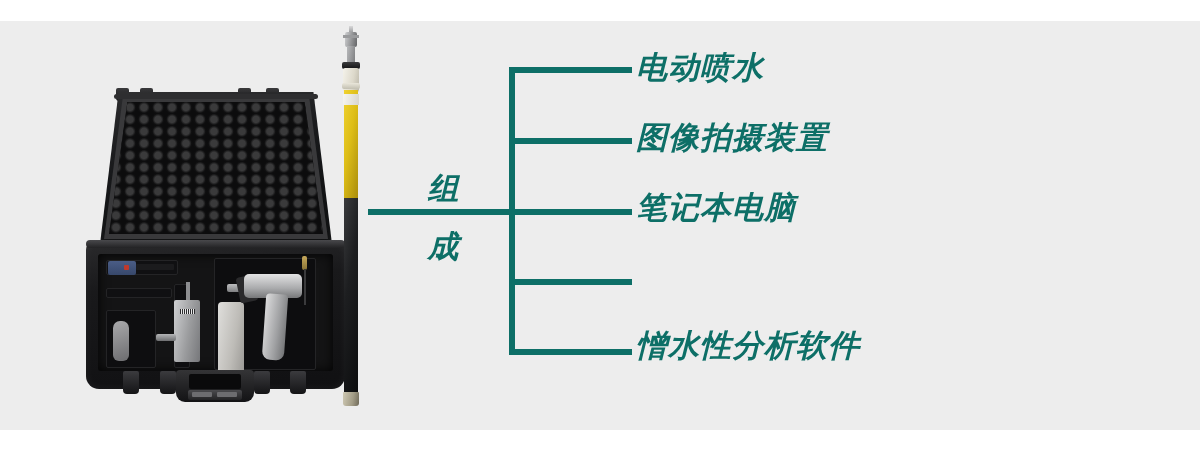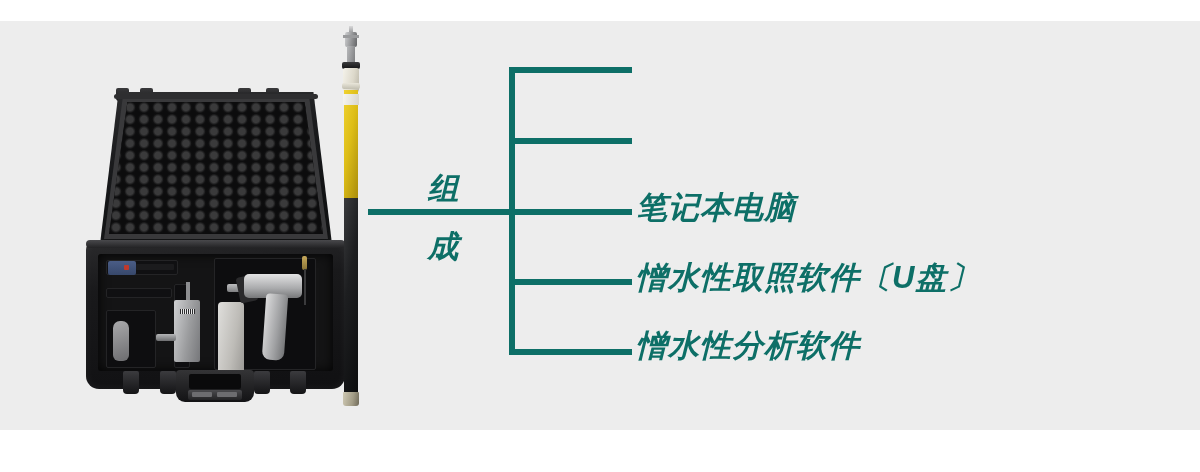--- a/index.html
+++ b/index.html
@@ -490,17 +490,18 @@
         <line x1="512" y1="352" x2="632" y2="352"></line>
       </g>
     </svg>
   </div>
 
   <div id="root-label">
     <span>组</span>
     <span>成</span>
   </div>
 
+  <div class="node-label leaf-0">电动喷水</div>
+  <div class="node-label leaf-1">图像拍摄装置</div>
   <div class="node-label leaf-2">笔记本电脑</div>
-  <div class="node-label leaf-3">憎水性取照软件〔U盘〕</div>
   <div class="node-label leaf-4">憎水性分析软件</div>
 
 </div>
 
 </body></html>

